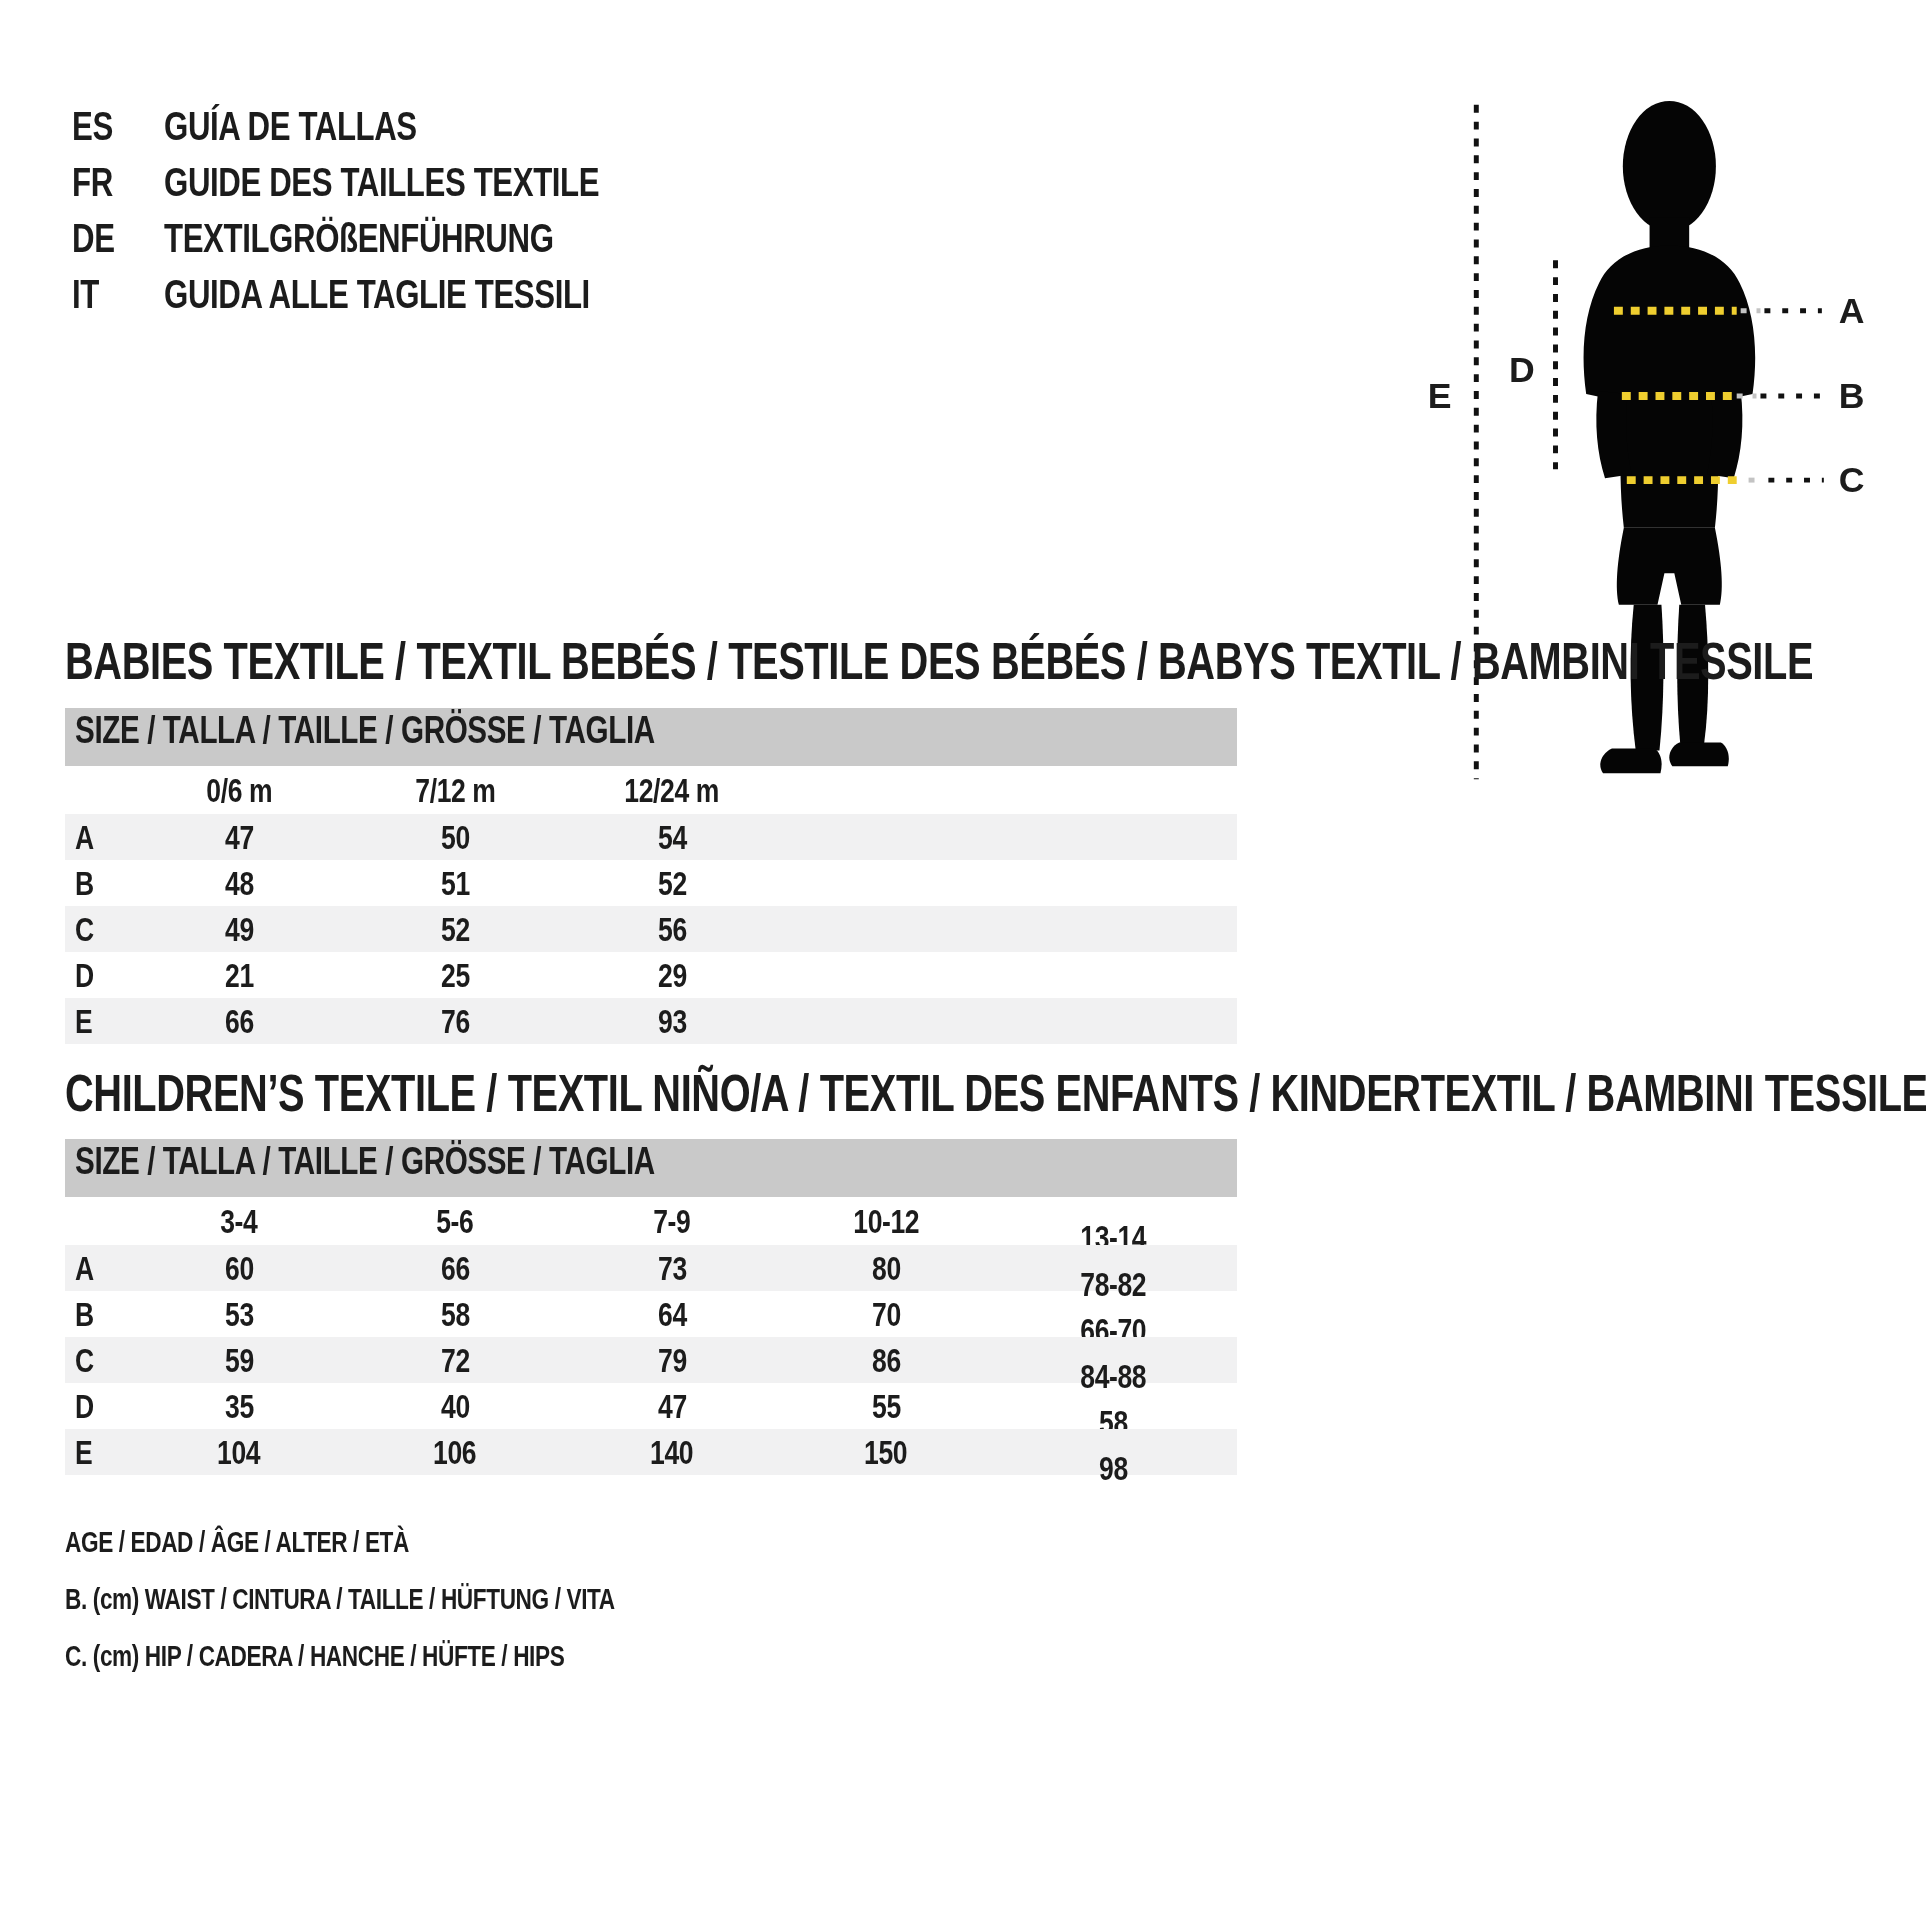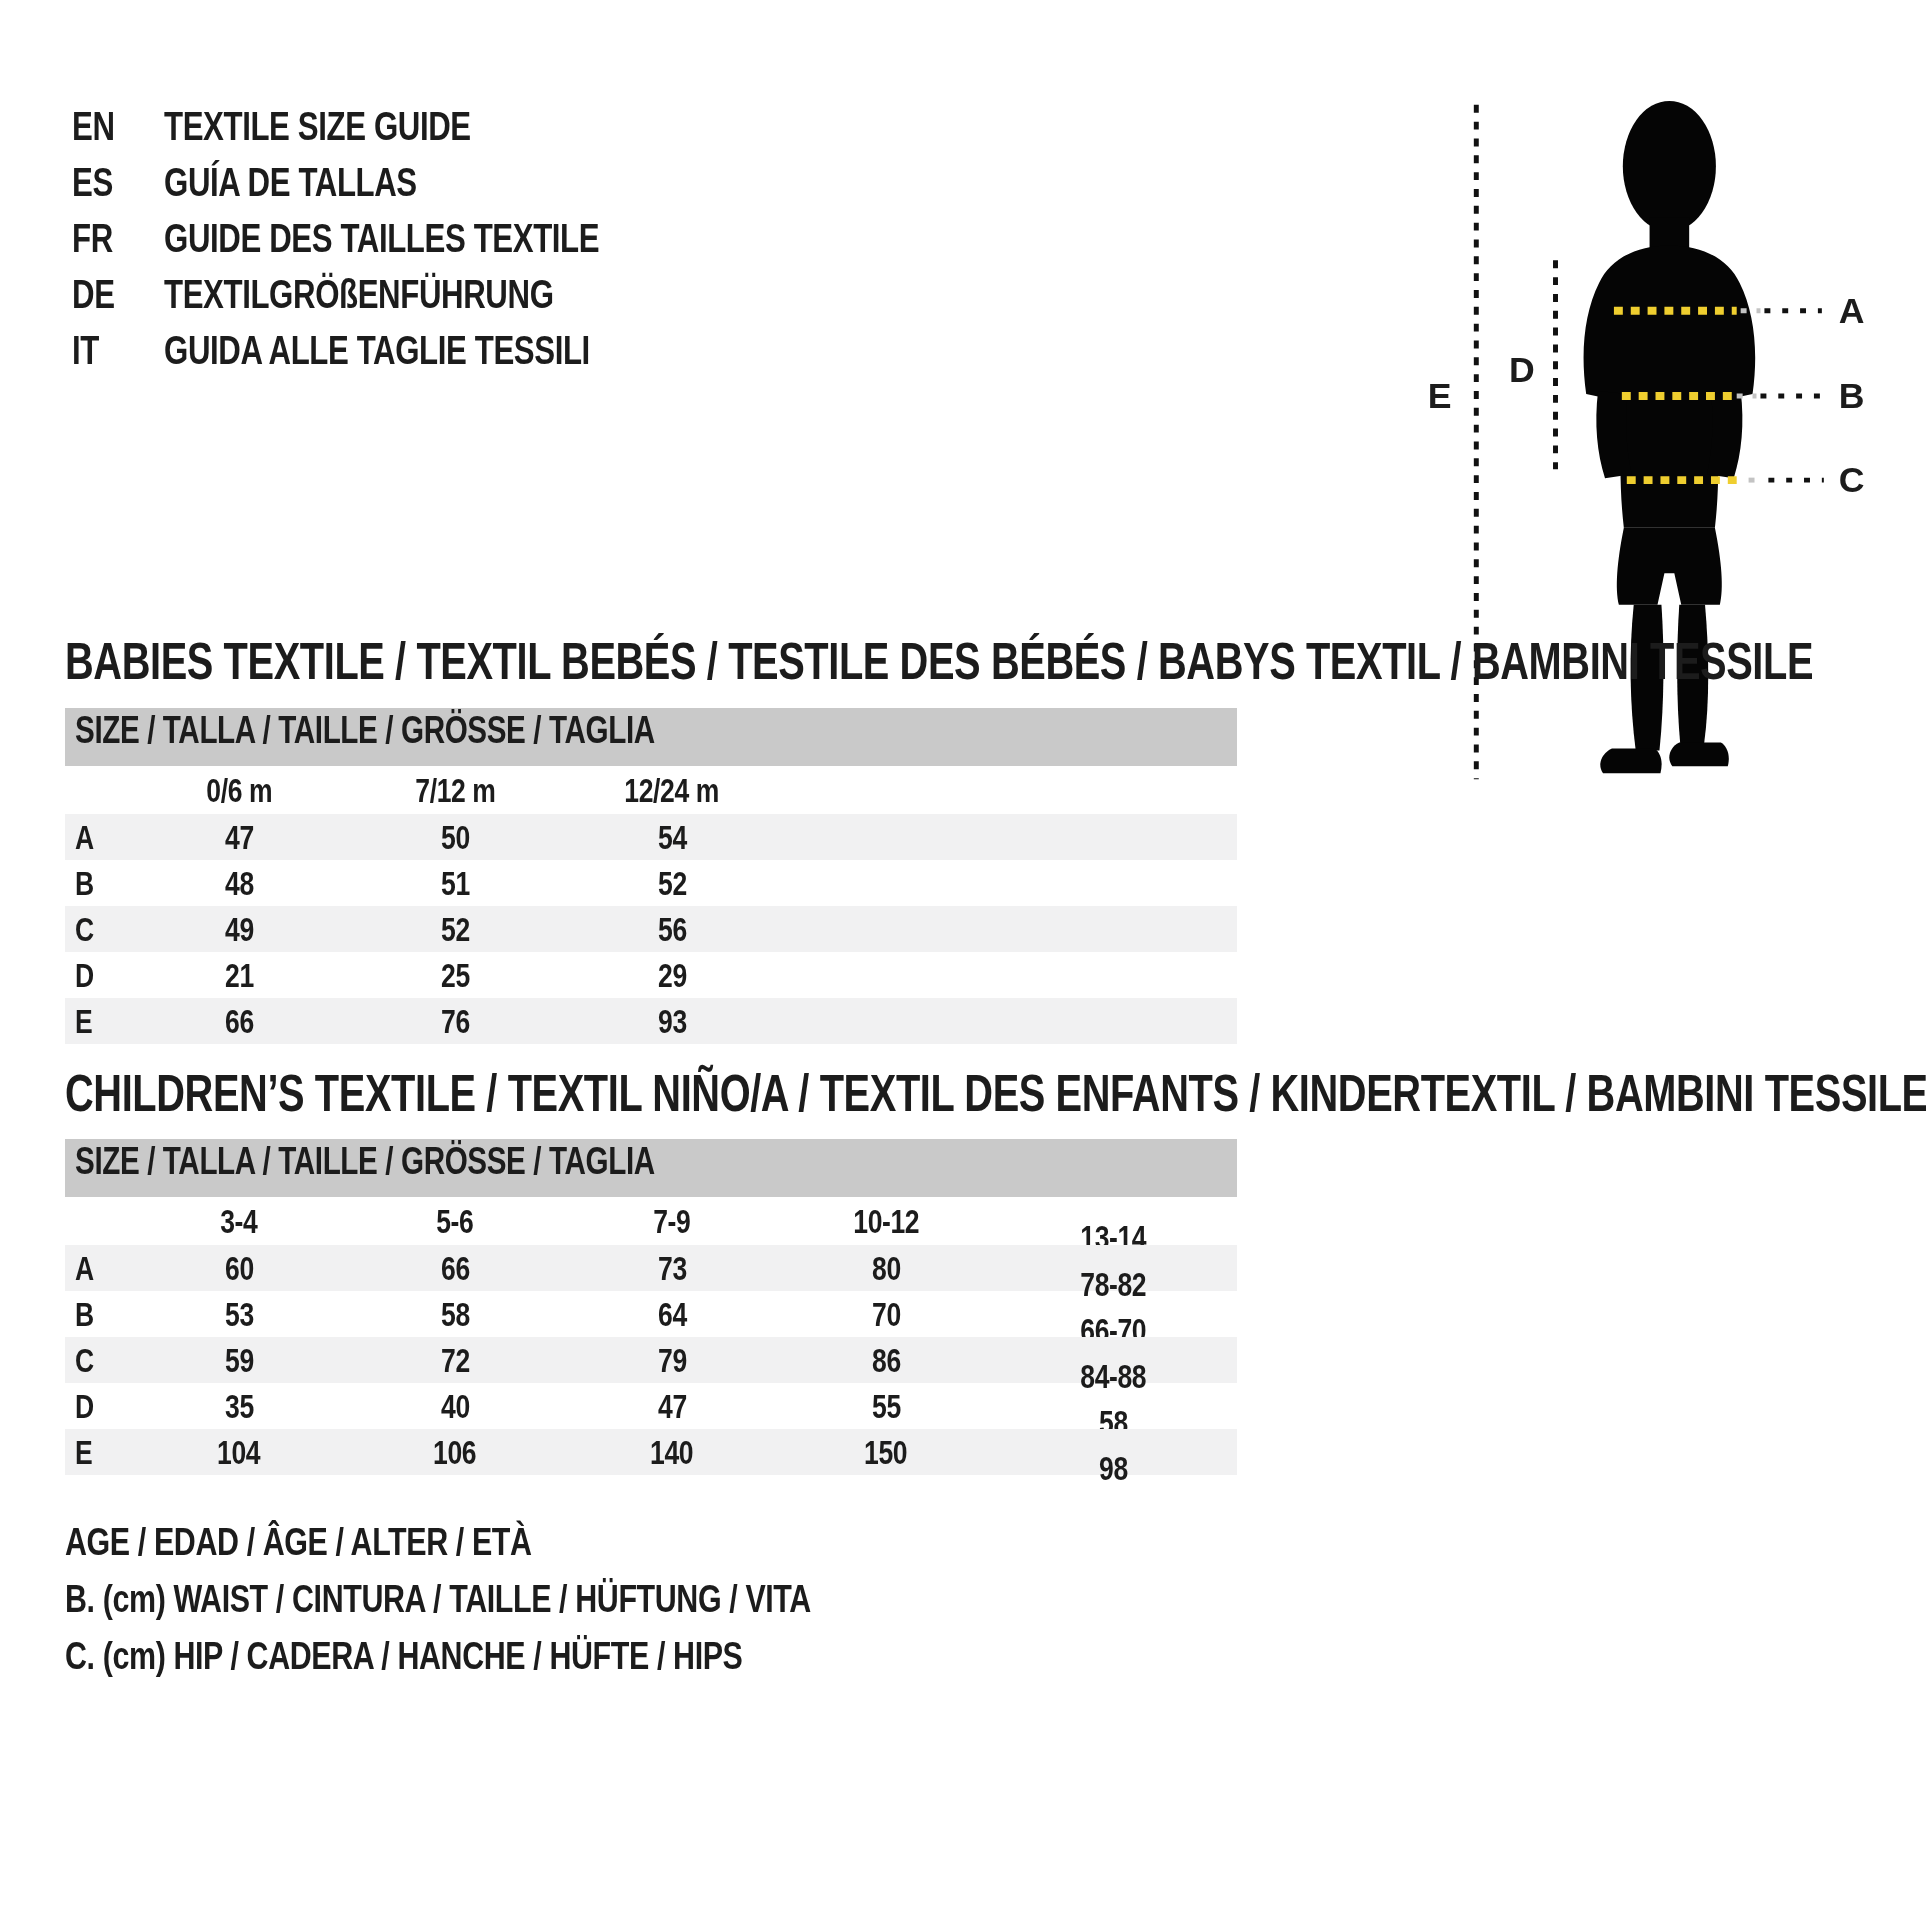--- a/index.html
+++ b/index.html
@@ -27,40 +27,36 @@
   .trow{position:relative;height:46px;line-height:46px;font-size:34px;}
   .trow.head{height:48px;line-height:48px;}
   .trow.stripe{background:#f1f1f2;}
   .rlabel{position:absolute;left:10px;top:0;}
   .cell{position:absolute;top:0;width:218px;text-align:center;}
   .cell.c0{left:65px;} .cell.c1{left:281px;} .cell.c2{left:498px;}
   .cell.c3{left:712px;} .cell.c4{left:939px;margin-top:16px;}
 
   
   .legend{position:absolute;left:65px;top:1522px;}
-  .legend-line{height:57px;line-height:40px;font-size:39px;}
+  .legend-line{height:57px;line-height:40px;font-size:29px;}
 
   
   .diagram{position:absolute;left:1386px;top:89px;}
   .dotv{stroke:#111111;stroke-width:5;stroke-dasharray:8 9;}
   .doth{stroke:#111111;stroke-width:5;stroke-dasharray:6 12;}
   .dotgray{stroke:#c3c3c3;stroke-width:5;stroke-dasharray:6 10;}
   .yline{stroke-width:8;stroke-dasharray:9 8;}
   .diag-label{font-family:"Liberation Sans","DejaVu Sans",sans-serif;font-size:36px;font-weight:700;fill:#1c1c1c;}
 </style>
 </head>
 <body>
 
 <div id="canvas">
 
   <section class="lang-block">
-    <div class="lang-row">
-      <span class="lang-code"><span class="cond-l">EN</span></span>
-      <span class="lang-title"><span class="cond-l">TEXTILE SIZE GUIDE</span></span>
-    </div>
     <div class="lang-row">
       <span class="lang-code"><span class="cond-l">ES</span></span>
       <span class="lang-title"><span class="cond-l">GUÍA DE TALLAS</span></span>
     </div>
     <div class="lang-row">
       <span class="lang-code"><span class="cond-l">FR</span></span>
       <span class="lang-title"><span class="cond-l">GUIDE DES TAILLES TEXTILE</span></span>
     </div>
     <div class="lang-row">
       <span class="lang-code"><span class="cond-l">DE</span></span>

